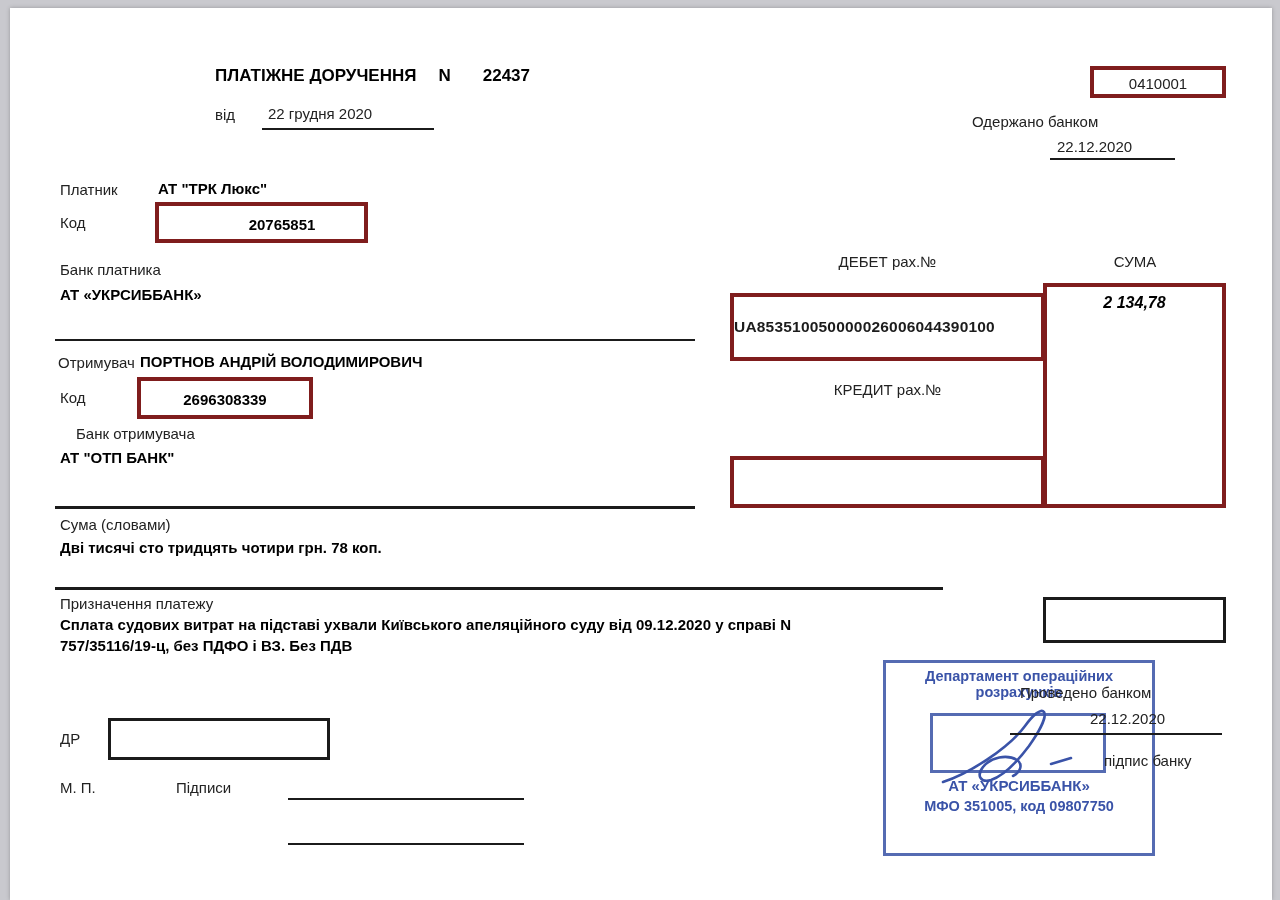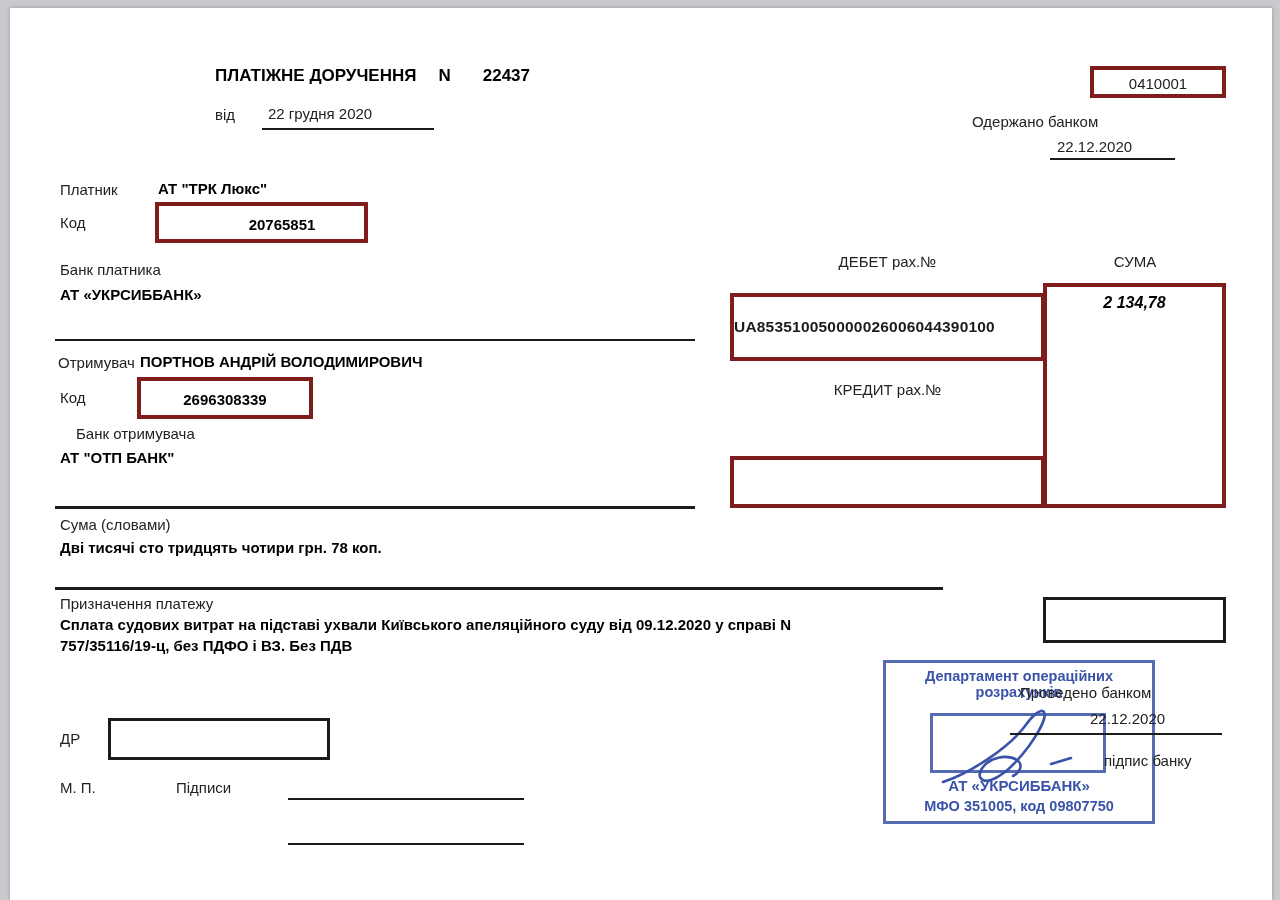--- a/index.html
+++ b/index.html
@@ -26,21 +26,21 @@
   .box { border: 4px solid #7f1d1d; background: #fff; }
   .box-thick { border: 3px solid #1b1b1b; background: #fff; }
   .center { text-align: center; }
   .acct { font-size: 15.5px; font-weight: bold; letter-spacing: 0.2px; }
   .title-row { display: flex; align-items: baseline; font-size: 17px; font-weight: bold; color: #000; }
 
   
   .stamp {
     position: absolute;
     left: 883px; top: 660px;
-    width: 272px; height: 164px;
+    width: 272px; height: 196px;
     border: 3px solid rgba(55, 81, 165, 0.85);
     z-index: 1;
   }
   .stamp-text { color: #3a53a8; font-weight: bold; font-size: 14.5px; text-align: center; white-space: nowrap; }
   .stamp-inner {
     position: absolute;
     left: 44px; top: 50px;
     width: 176px; height: 60px;
     border: 3px solid rgba(55, 81, 165, 0.85);
   }

